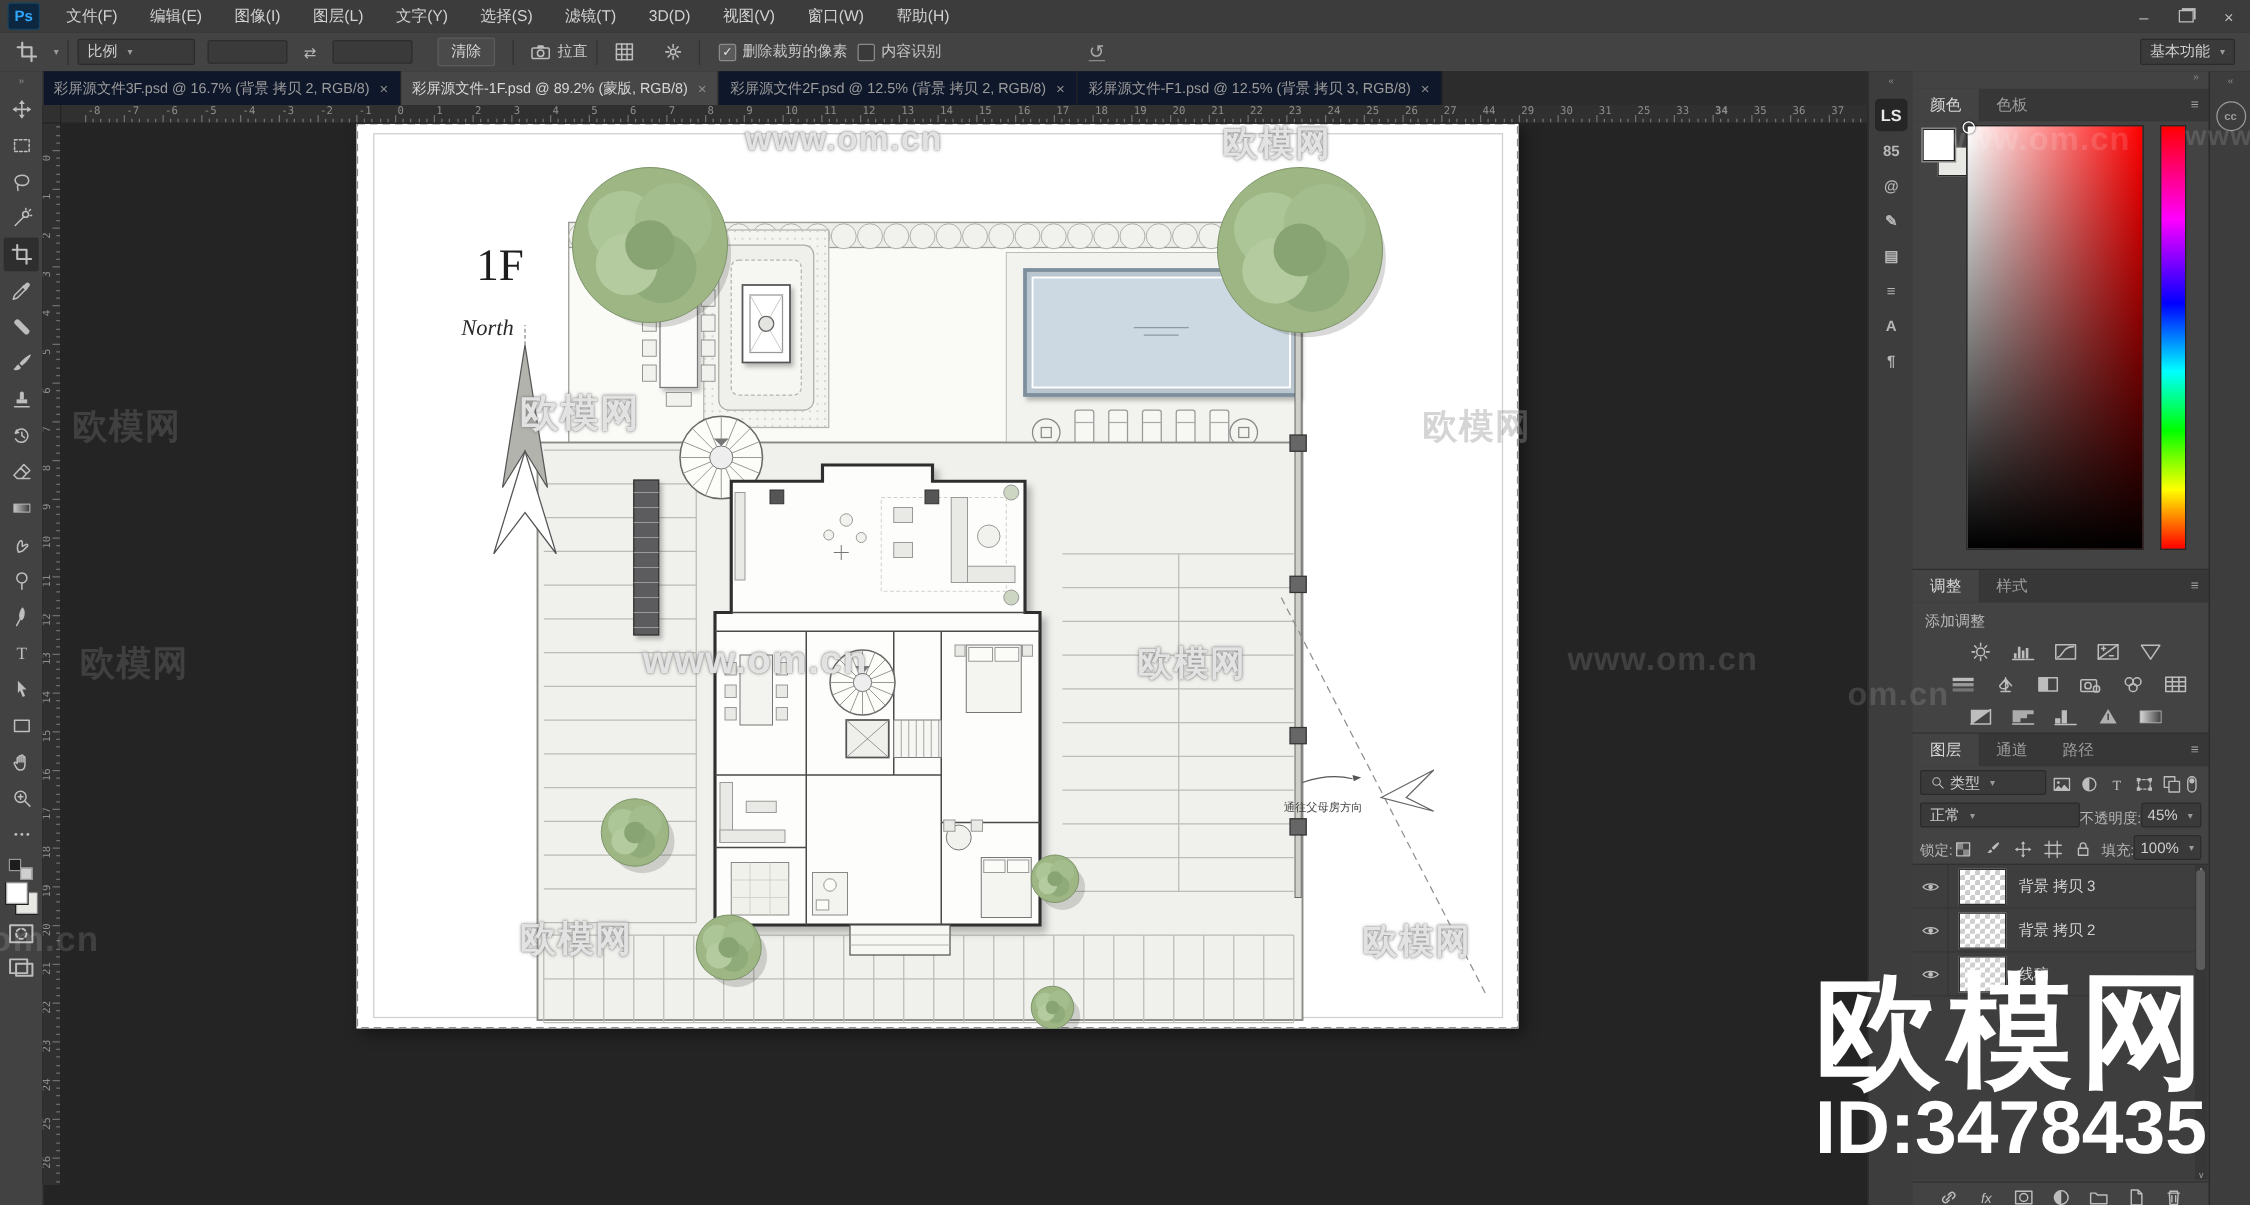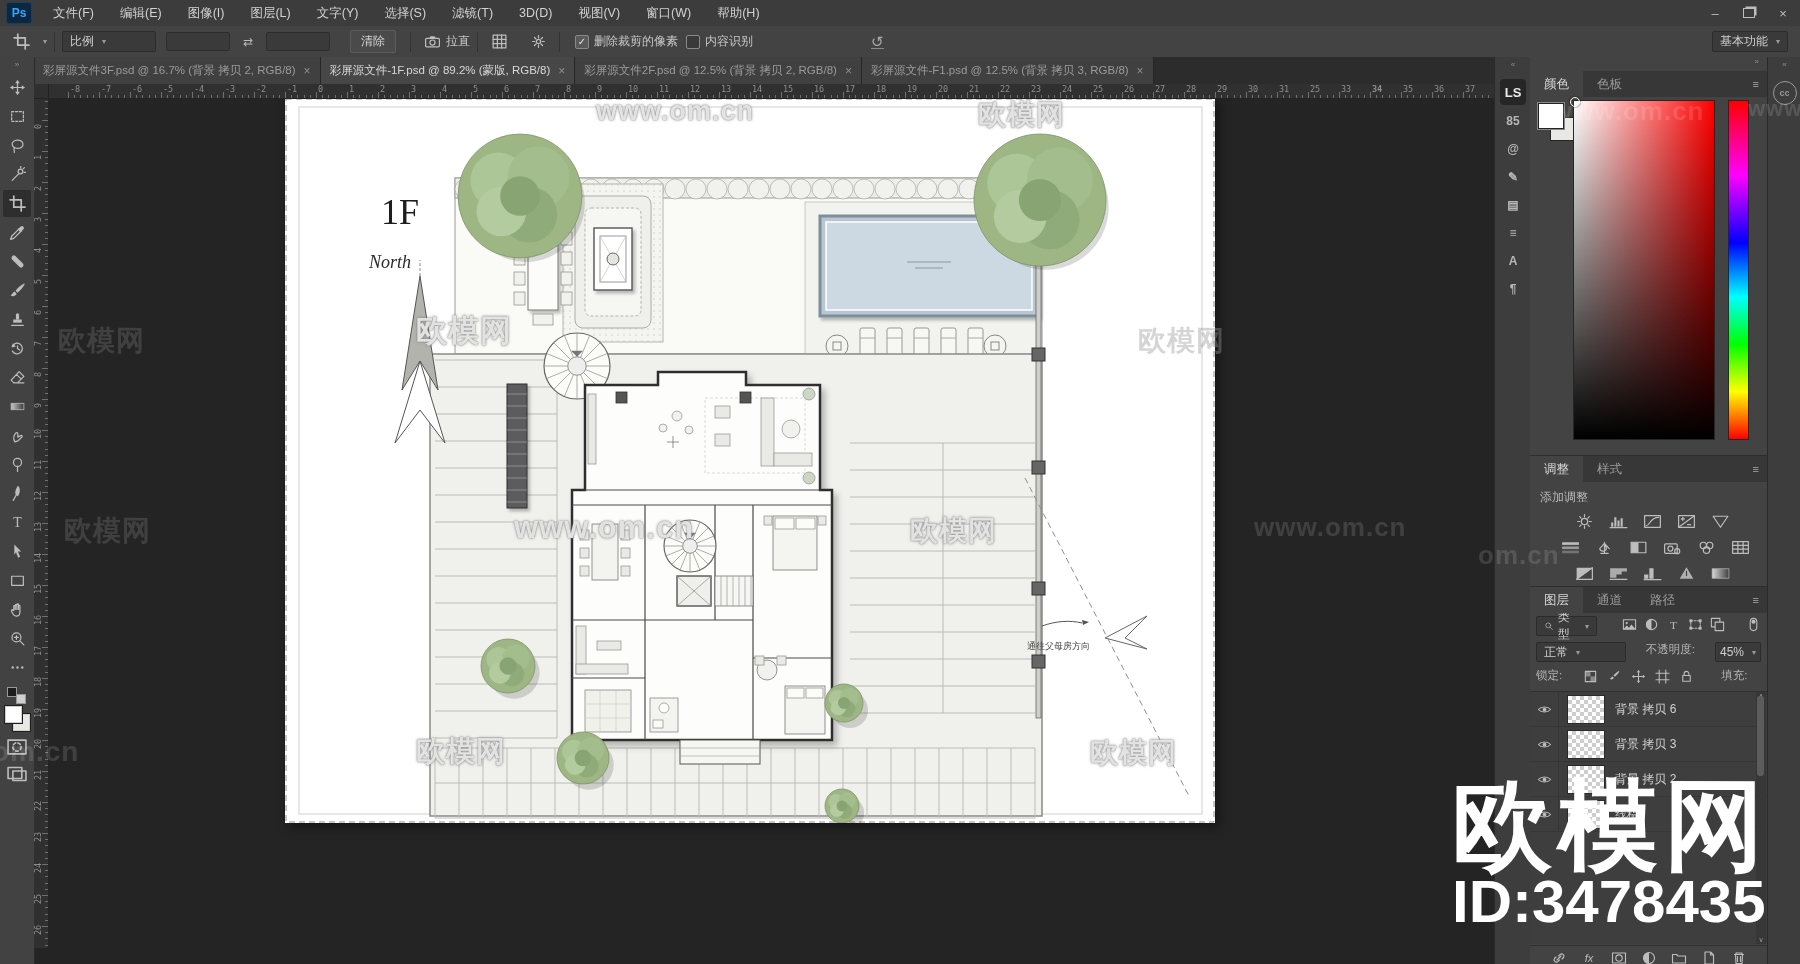--- a/index.html
+++ b/index.html
@@ -24,21 +24,21 @@
   .opt-input{width:62px;height:17px;background:#3a3a3a;border:1px solid #2d2d2d;border-radius:2px;margin:0 4px}
   .obicon{width:22px;height:22px;display:flex;align-items:center;justify-content:center;margin:0 3px}
   .obicon svg,.ticon svg{width:17px;height:17px}
   .cb{width:12px;height:12px;border:1px solid #8a8a8a;border-radius:2px;margin:0 5px 0 8px;
       display:flex;align-items:center;justify-content:center;font-size:10px;color:#e6e6e6;background:#3a3a3a}
   .cb.on{background:#5a5a5a}
   .oblabel{font-size:12px;color:#c6c6c6}
   .btnbox{border:1px solid #5c5c5c;border-radius:2px;background:#4a4a4a;padding:2px 10px;font-size:12px;color:#d6d6d6}
   
   #tabbar{position:absolute;left:34px;top:57px;width:1460px;height:27px;background:#2c2c2c;display:flex;align-items:stretch}
-  .dtab{display:flex;align-items:center;background:#404040;color:#9b9b9b;font-size:11.5px;
+  .dtab{display:flex;align-items:center;background:#0f172a;color:#9b9b9b;font-size:11.5px;
         padding:0 9px;border-right:1px solid #262626;white-space:nowrap}
   .dtab.active{background:#474747;color:#d8d8d8}
   .dtab .x{margin-left:8px;color:#8f8f8f;font-size:12px}
   
   #toolcol{position:absolute;left:0;top:57px;width:34px;height:907px;background:#424242;border-right:1px solid #2a2a2a}
   #toolcol .chev{text-align:center;color:#8d8d8d;font-size:8px;padding:3px 0}
   .tool{width:28px;height:27px;margin:2px auto 1px auto;display:flex;align-items:center;justify-content:center;border-radius:2px}
   .tool.active{background:#2e2e2e}
   .s{stroke:#bdbdbd;fill:none;stroke-width:1.15;stroke-linecap:round;stroke-linejoin:round}
   .f{fill:#bdbdbd;stroke:none}
@@ -84,21 +84,21 @@
         background:linear-gradient(rgba(0,0,0,0),#000),linear-gradient(90deg,#ffffff,#ff0000)}
   #gradmark{position:absolute;left:40px;top:40px;width:8px;height:8px;border:1.5px solid #fff;border-radius:50%;box-shadow:0 0 2px #000}
   #huestrip{position:absolute;left:198px;top:43px;width:19px;height:338px;border:1px solid #262626;
             background:linear-gradient(#ff0000,#ff00ff 22%,#0000ff 42%,#00ffff 58%,#00ff00 72%,#ffff00 86%,#ff0000)}
   
   #addlbl{padding:7px 0 2px 10px;color:#b9b9b9;font-size:12px}
   .arow{display:flex;gap:13px;padding:5px 0 4px 0}
   .aicon{width:21px;height:17px}
   .aicon svg{width:21px;height:17px}
   
-  .lrow{display:flex;align-items:flex-start;padding:3px 6px;gap:20px}
+  .lrow{display:flex;align-items:flex-end;padding:3px 6px;gap:0}
   .lbl{font-size:11.5px;color:#b5b5b5;white-space:nowrap}
   .micon{width:17px;height:17px;display:flex;align-items:center;justify-content:center}
   .micon svg{width:15px;height:15px}
   #llist{position:relative;height:252px;background:#3e3e3e;border-top:1px solid #303030;overflow:hidden}
   .layer{display:flex;align-items:center;height:34px;border-bottom:1px solid #363636;gap:0}
   .layer.sel{background:#515151}
   .eyec{width:28px;height:34px;display:flex;align-items:center;justify-content:center;border-right:1px solid #363636}
   .eyec svg{width:15px;height:15px}
   .thumb{width:36px;height:27px;margin:0 10px 0 8px;background-color:#fff;border:1px solid #2a2a2a;
     background-image:linear-gradient(45deg,#cdcdcd 25%,transparent 25%,transparent 75%,#cdcdcd 75%),
@@ -589,21 +589,21 @@
         <div class="rtick" style="left: 1111.2px; top: 11px; width: 1px; height: 3px;"></div>
         <div class="rtick" style="left: 1117.4px; top: 11px; width: 1px; height: 3px;"></div>
         <div class="rtick" style="left: 1123.6px; top: 11px; width: 1px; height: 3px;"></div>
         <div class="rtick" style="left: 1129.8px; top: 11px; width: 1px; height: 3px;"></div>
         <div class="rlab" style="left: 1107px; top: 0px;">27</div>
         <div class="rtick" style="left: 1136px; top: 8px; width: 1px; height: 6px;"></div>
         <div class="rtick" style="left: 1142.2px; top: 11px; width: 1px; height: 3px;"></div>
         <div class="rtick" style="left: 1148.4px; top: 11px; width: 1px; height: 3px;"></div>
         <div class="rtick" style="left: 1154.6px; top: 11px; width: 1px; height: 3px;"></div>
         <div class="rtick" style="left: 1160.8px; top: 11px; width: 1px; height: 3px;"></div>
-        <div class="rlab" style="left: 1138px; top: 0px;">28</div>
+        <div class="rlab" style="left: 1138px; top: 0px;">44</div>
         <div class="rtick" style="left: 1167px; top: 8px; width: 1px; height: 6px;"></div>
         <div class="rtick" style="left: 1173.2px; top: 11px; width: 1px; height: 3px;"></div>
         <div class="rtick" style="left: 1179.4px; top: 11px; width: 1px; height: 3px;"></div>
         <div class="rtick" style="left: 1185.6px; top: 11px; width: 1px; height: 3px;"></div>
         <div class="rtick" style="left: 1191.8px; top: 11px; width: 1px; height: 3px;"></div>
         <div class="rlab" style="left: 1169px; top: 0px;">29</div>
         <div class="rtick" style="left: 1198px; top: 8px; width: 1px; height: 6px;"></div>
         <div class="rtick" style="left: 1204.2px; top: 11px; width: 1px; height: 3px;"></div>
         <div class="rtick" style="left: 1210.4px; top: 11px; width: 1px; height: 3px;"></div>
         <div class="rtick" style="left: 1216.6px; top: 11px; width: 1px; height: 3px;"></div>
@@ -1409,30 +1409,20 @@
               </svg>
             </div>
           </div>
         <span class="lbl" style="margin-left:6px">填充:</span>
         <div class="well" style="width:44px;height:18px;padding:0 4px">
           <span>100%</span>
             <span class="caret">▾</span>
         </div>
       </div>
       <div id="llist">
-        <div class="layer">
-            <div class="eyec">
-              <svg viewBox="0 0 16 16">
-                <path class="s" d="M1.5 8C4.5 4.5 11.5 4.5 14.5 8 11.5 11.5 4.5 11.5 1.5 8Z"></path>
-                <circle class="f" cx="8" cy="8" r="2"></circle>
-              </svg>
-            </div>
-            <div class="thumb"></div>
-            <div class="lname">背景 拷贝 6</div>
-          </div>
           <div class="layer">
             <div class="eyec">
               <svg viewBox="0 0 16 16">
                 <path class="s" d="M1.5 8C4.5 4.5 11.5 4.5 14.5 8 11.5 11.5 4.5 11.5 1.5 8Z"></path>
                 <circle class="f" cx="8" cy="8" r="2"></circle>
               </svg>
             </div>
             <div class="thumb"></div>
             <div class="lname">背景 拷贝 3</div>
           </div>

